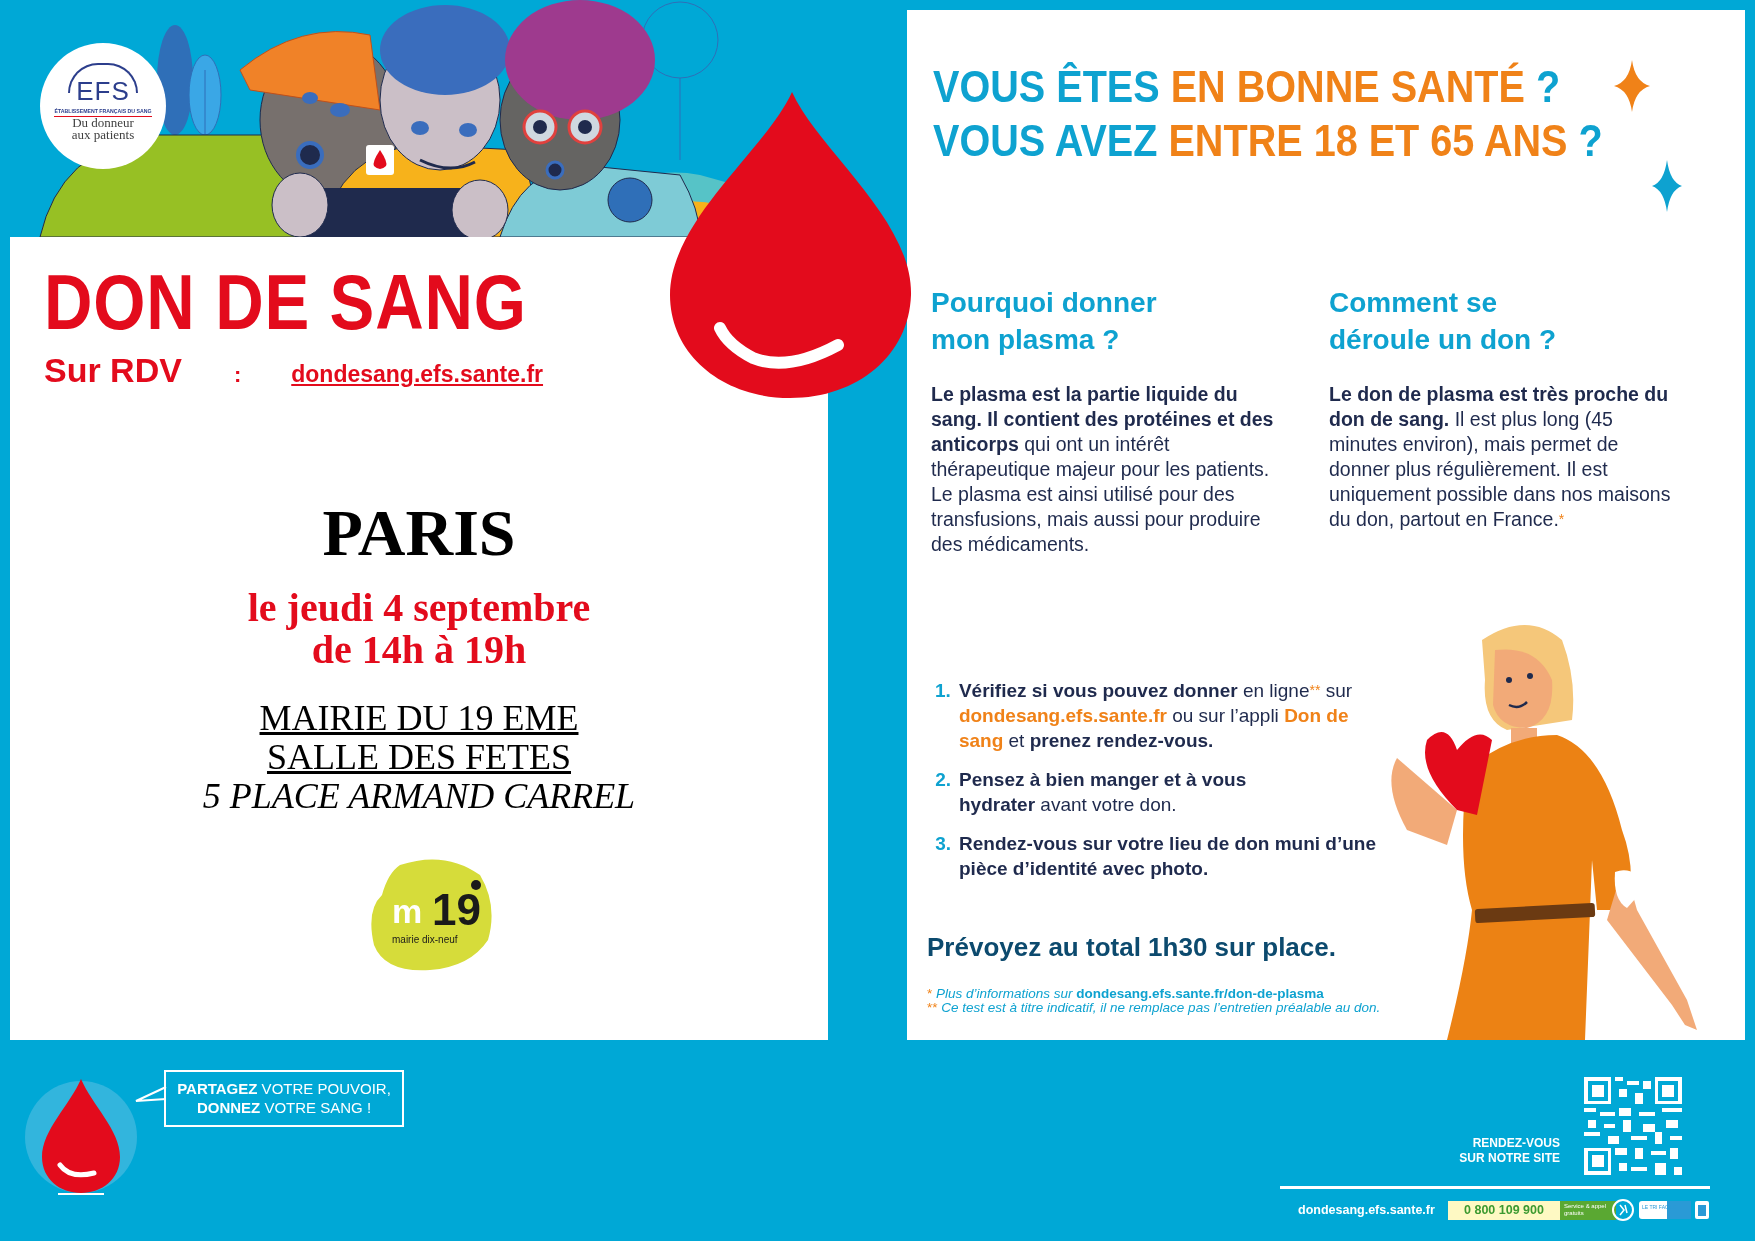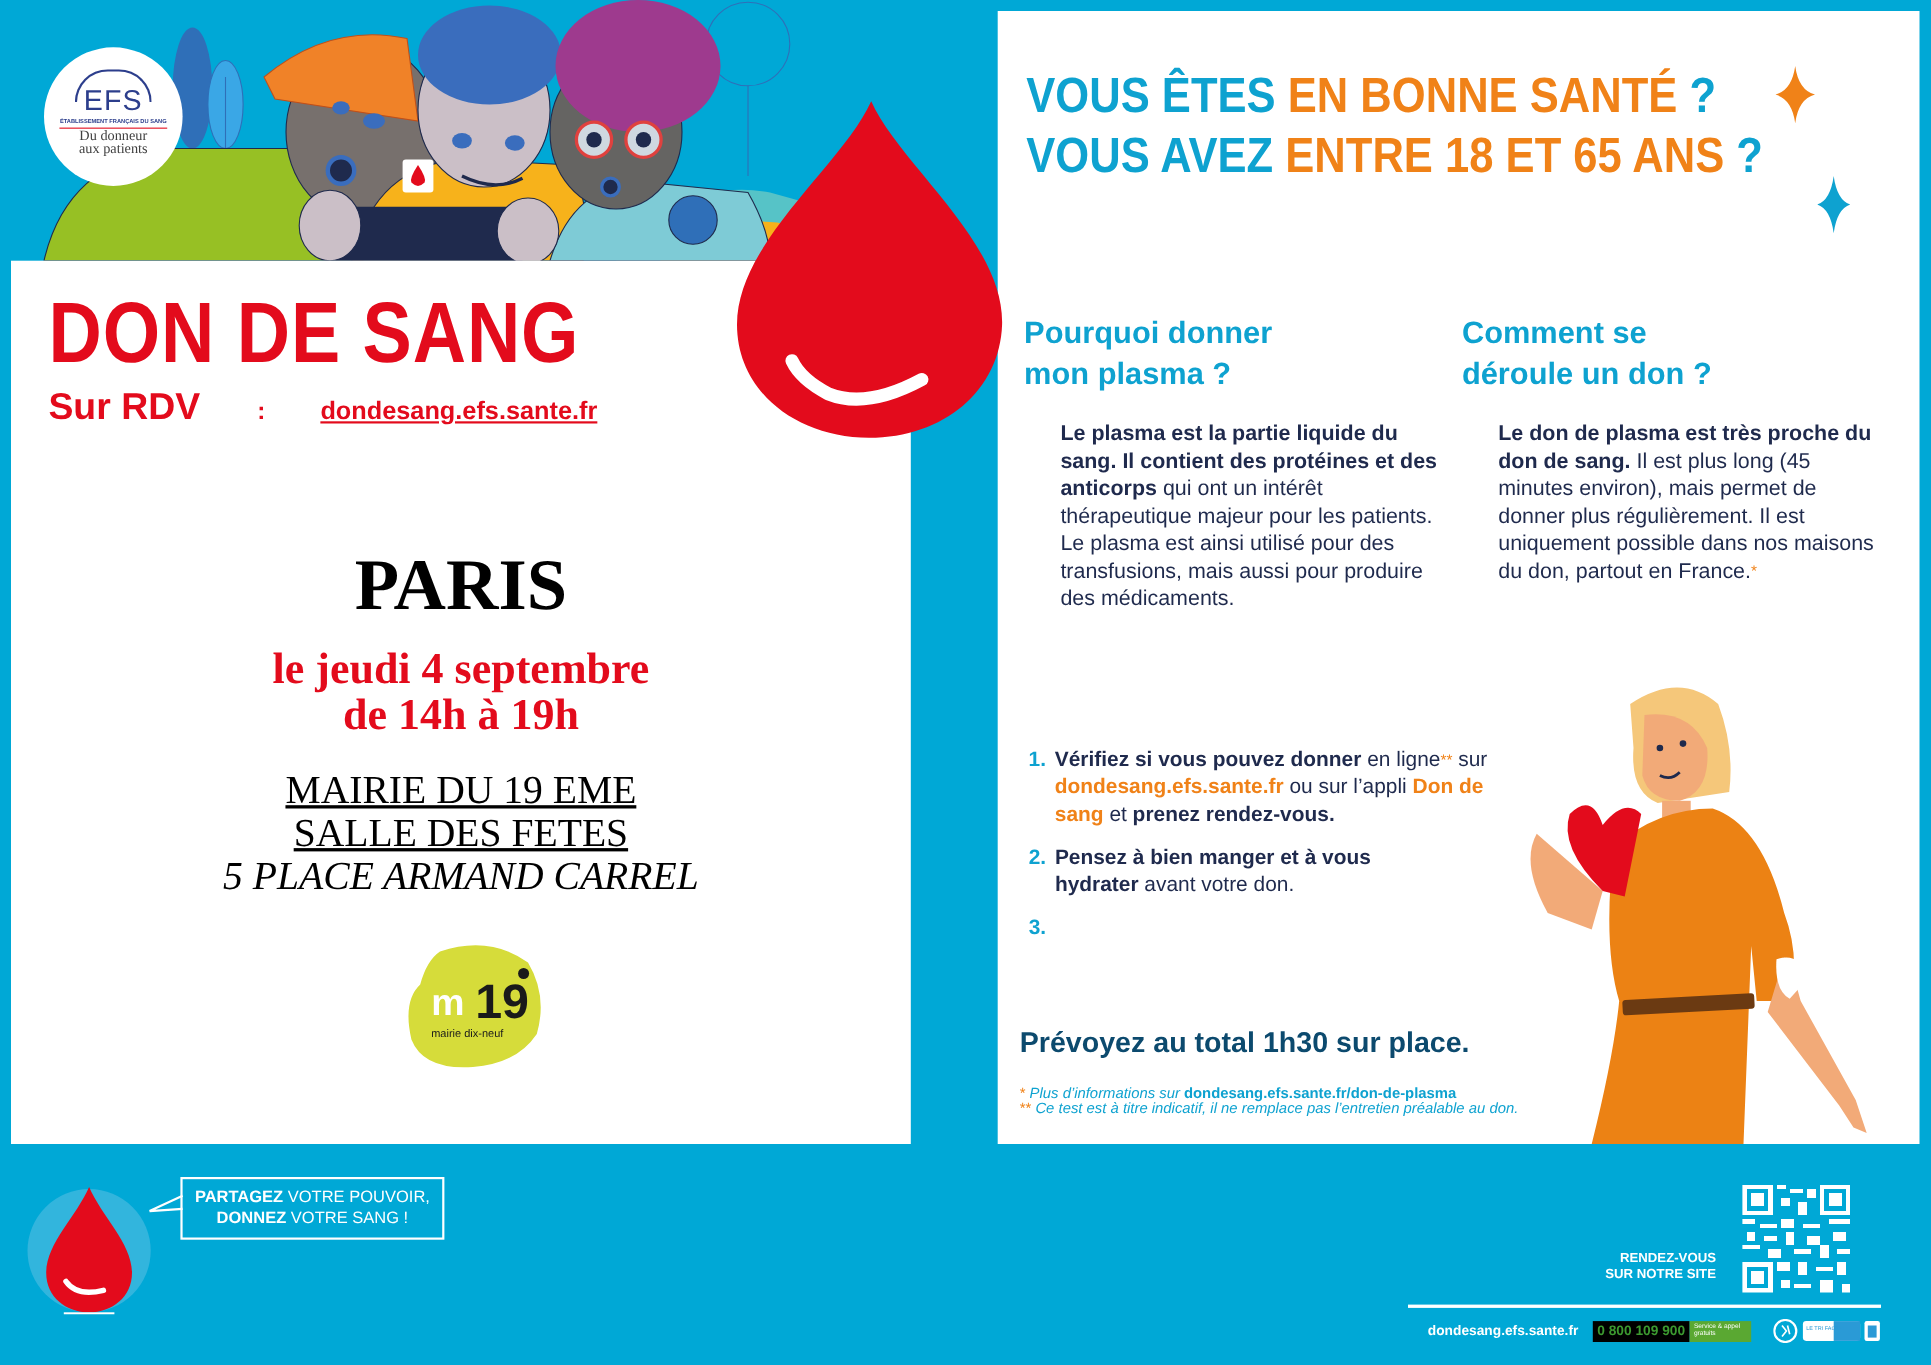--- a/index.html
+++ b/index.html
@@ -40,21 +40,21 @@
 
   
   .right-panel { position: absolute; left: 907px; top: 10px; width: 838px; height: 1030px; background: #fff; overflow: hidden; }
   .headline { position: absolute; left: 26px; top: 50px; font-weight: bold; font-size: 45px; line-height: 54px; transform: scaleX(0.88); transform-origin: left top; white-space: nowrap; }
   .headline .blue { color: #0ea2d0; }
   .headline .orange { color: #f08218; }
   .sparkle { position: absolute; }
   .intro { position: absolute; left: 28px; top: 172px; font-size: 23px; line-height: 30px; color: #1f2a4d; }
 
   .section-title { position: absolute; font-size: 28px; font-weight: bold; color: #0ea2d0; line-height: 37px; }
-  .section-body { position: absolute; font-size: 19.5px; line-height: 25px; color: #1f2a4d; margin-left: 33px; }
+  .section-body { position: absolute; font-size: 19.5px; line-height: 25px; color: #1f2a4d; }
   .section-body b { font-weight: bold; }
   .star { color: #f08218; font-size: 14px; vertical-align: top; }
 
   .steps { position: absolute; left: 20px; top: 668px; width: 470px; }
   .step { display: flex; margin-bottom: 14px; }
   .step-num { width: 32px; color: #0ea2d0; font-weight: bold; font-size: 19px; text-align: right; padding-right: 8px; line-height: 25px; }
   .step-text { font-size: 19px; line-height: 25px; color: #1f2a4d; width: 440px; }
   .step-text b { font-weight: bold; }
   .step-text .o { color: #f08218; font-weight: bold; }
 
@@ -70,21 +70,21 @@
   .bubble { position: absolute; left: 164px; top: 1070px; width: 240px; height: 57px; border: 2px solid #fff; border-radius: 0;
             color: #fff; font-size: 15px; text-align: center; line-height: 19px; padding-top: 7px; }
   .bubble b { font-weight: bold; }
   .bubble-tail { position: absolute; left: 134px; top: 1085px; }
 
   .rdv-site { position: absolute; left: 1430px; top: 1136px; width: 130px; text-align: right; color: #fff; font-weight: bold; font-size: 12px; line-height: 15px; }
   .qr { position: absolute; left: 1584px; top: 1077px; width: 98px; height: 98px; }
   .footer-line { position: absolute; left: 1280px; top: 1186px; width: 430px; height: 3px; background: #fff; }
   .footer-url { position: absolute; left: 1298px; top: 1203px; color: #fff; font-weight: bold; font-size: 12.5px; }
   .phone { position: absolute; left: 1448px; top: 1201px; height: 19px; display: flex; }
-  .phone .num { background: #000000; color: #3c9a30; font-weight: bold; font-size: 12.5px; padding: 1px 4px; line-height: 17px; }
+  .phone .num { background: #fef9c3; color: #3c9a30; font-weight: bold; font-size: 12.5px; padding: 1px 16px; line-height: 17px; }
   .phone .svc { background: #5aa832; color: #fff; font-size: 6px; line-height: 7px; padding: 2px 4px; width: 56px; }
   .recycle { position: absolute; left: 1612px; top: 1199px; width: 100px; height: 22px; }
 </style>
 </head>
 <body>
 
 <div class="illustration">
   <svg width="790" height="237" viewBox="0 0 790 237">
 
     <ellipse cx="175" cy="80" rx="18" ry="55" fill="#2f6fb8"></ellipse>
@@ -216,20 +216,23 @@
       </div>
     </div>
     <div class="step">
       <div class="step-num">2.</div>
       <div class="step-text" style="width:340px">
         <b>Pensez à bien manger et à vous hydrater</b><span> avant votre don.</span>
       </div>
     </div>
     <div class="step">
       <div class="step-num">3.</div>
+      <div class="step-text" style="width:420px">
+        <b>Rendez-vous sur votre lieu de don muni d’une pièce d’identité avec photo.</b>
+      </div>
     </div>
   </div>
 
   <div class="total">Prévoyez au total 1h30 sur place.</div>
   <div class="footnotes">
     <div><span class="fst">*</span><span> Plus d’informations sur </span><b>dondesang.efs.sante.fr/don-de-plasma</b></div>
     <div><span class="fst">**</span><span> Ce test est à titre indicatif, il ne remplace pas l’entretien préalable au don.</span></div>
   </div>
 
   <svg class="woman" viewBox="0 0 358 430">

